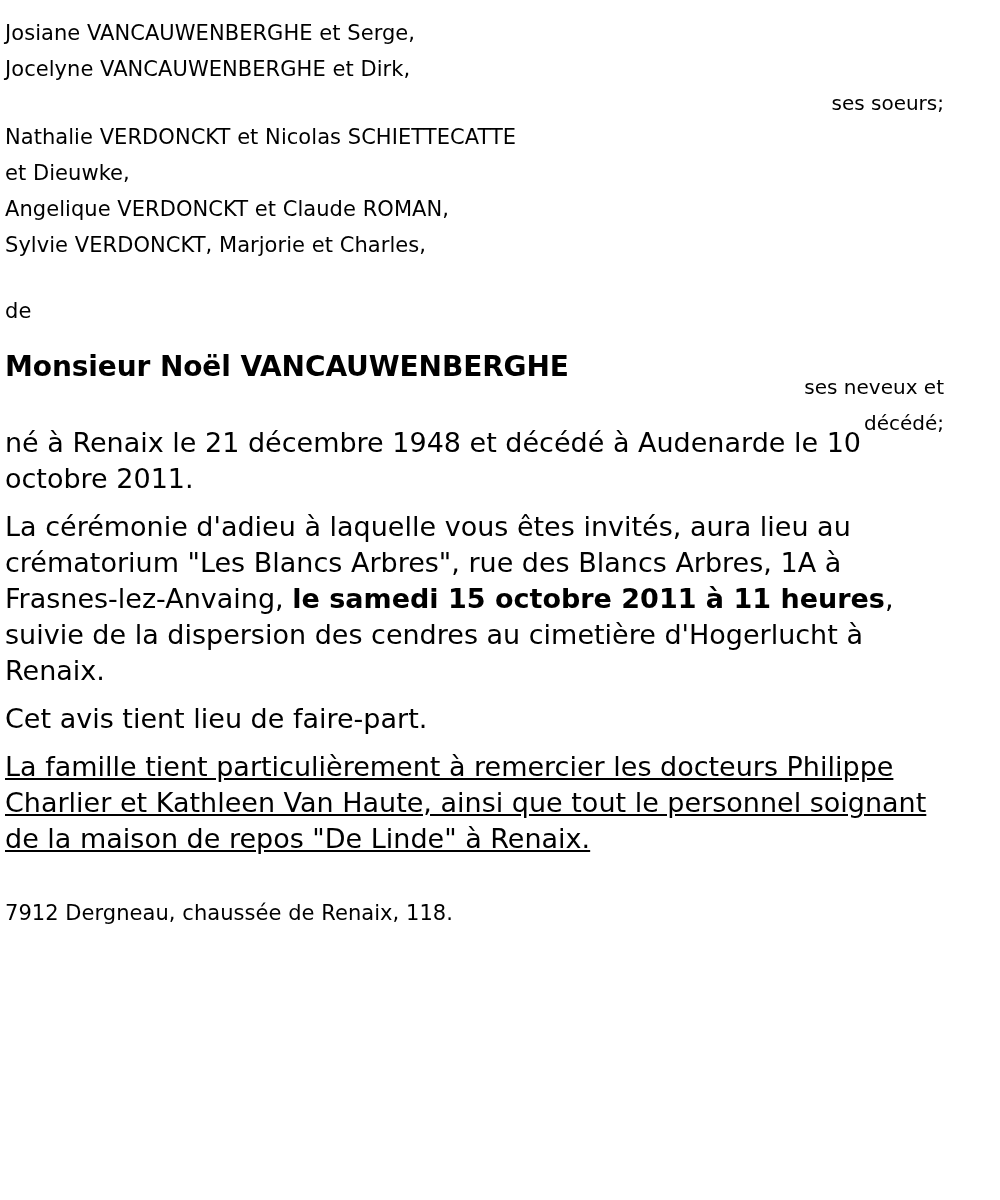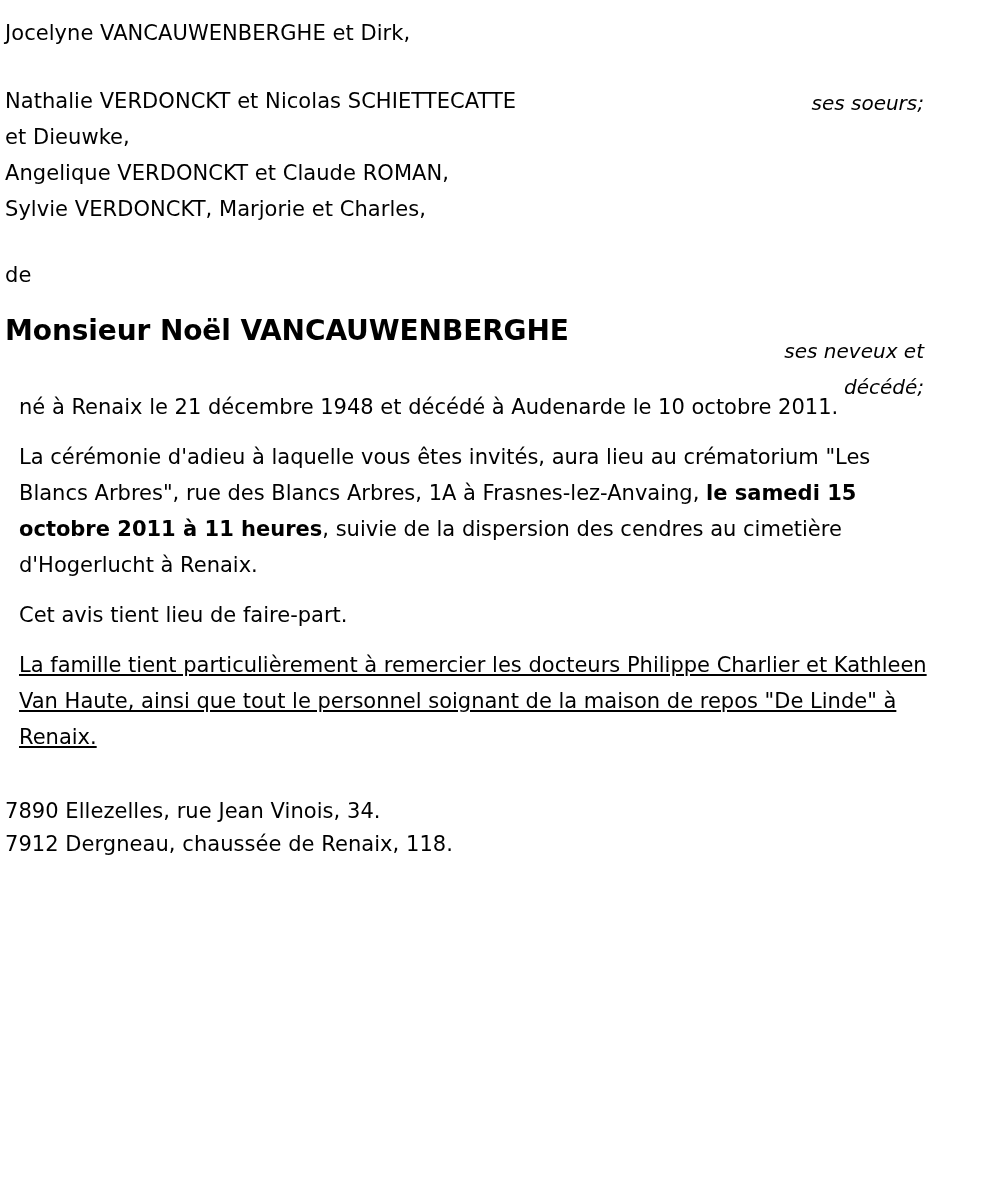--- a/index.html
+++ b/index.html
@@ -29,33 +29,32 @@
   .block {
     position: relative;
   }
   .line {
     font-size: 21px;
     line-height: 36px;
     white-space: pre-wrap;
     letter-spacing: 0.05px;
   }
   .para {
-    font-size: 21px;
+    font-size: 27px;
     line-height: 36px;
     max-width: 940px;
-    margin: 14px;
+    margin: 0;
   }
 
   
   .relation {
     position: absolute;
-    right: 24px;
+    right: 4px;
     width: 200px;
     text-align: right;
-    font-style: italic;
     font-size: 20px;
     line-height: 36px;
     font-family: "DejaVu Sans", "Liberation Sans", sans-serif;
   }
   .relation-soeurs { top: 70px; }
   .relation-neveux { top: 250px; }
 
   
   .group-sisters { margin-top: 7px; }
   .group-nephews { margin-top: 32px; }
@@ -82,20 +81,21 @@
   }
 
   b, .bold { font-weight: bold; }
 </style>
 </head>
 <body>
 
 <div class="notice">
 
   <div class="block group-sisters">
+    <div class="line">Josiane VANCAUWENBERGHE et Serge,</div>
     <div class="line">Jocelyne VANCAUWENBERGHE et Dirk,</div>
     <div class="relation relation-soeurs">ses soeurs;</div>
   </div>
 
   <div class="block group-nephews">
     <div class="line">Nathalie VERDONCKT et Nicolas SCHIETTECATTE</div>
     <div class="line">et Dieuwke,</div>
     <div class="line">Angelique VERDONCKT et Claude ROMAN,</div>
     <div class="line">Sylvie VERDONCKT, Marjorie et Charles,</div>
     <div class="relation relation-neveux">ses neveux et décédé;</div>
@@ -110,17 +110,16 @@
 
   <p class="para group-dates">né à Renaix le 21 décembre 1948 et décédé à Audenarde le 10 octobre 2011.</p>
 
   <p class="para group-ceremony"><span>La cérémonie d'adieu à laquelle vous êtes invités, aura lieu au crématorium "Les Blancs Arbres", rue des Blancs Arbres, 1A à Frasnes-lez-Anvaing, </span><b>le samedi 15 octobre 2011 à 11 heures</b><span>, suivie de la dispersion des cendres au cimetière d'Hogerlucht à Renaix.</span></p>
 
   <p class="para group-faire-part">Cet avis tient lieu de faire-part.</p>
 
   <p class="para group-thanks">La famille tient particulièrement à remercier les docteurs Philippe Charlier et Kathleen Van Haute, ainsi que tout le personnel soignant de la maison de repos "De Linde" à Renaix.</p>
 
   <div class="block group-addresses">
-    <div class="line">7890 Ellezelles, rue Jean Vinois, 34.</div>
     <div class="line">7912 Dergneau, chaussée de Renaix, 118.</div>
   </div>
 
 </div>
 
 </body></html>

